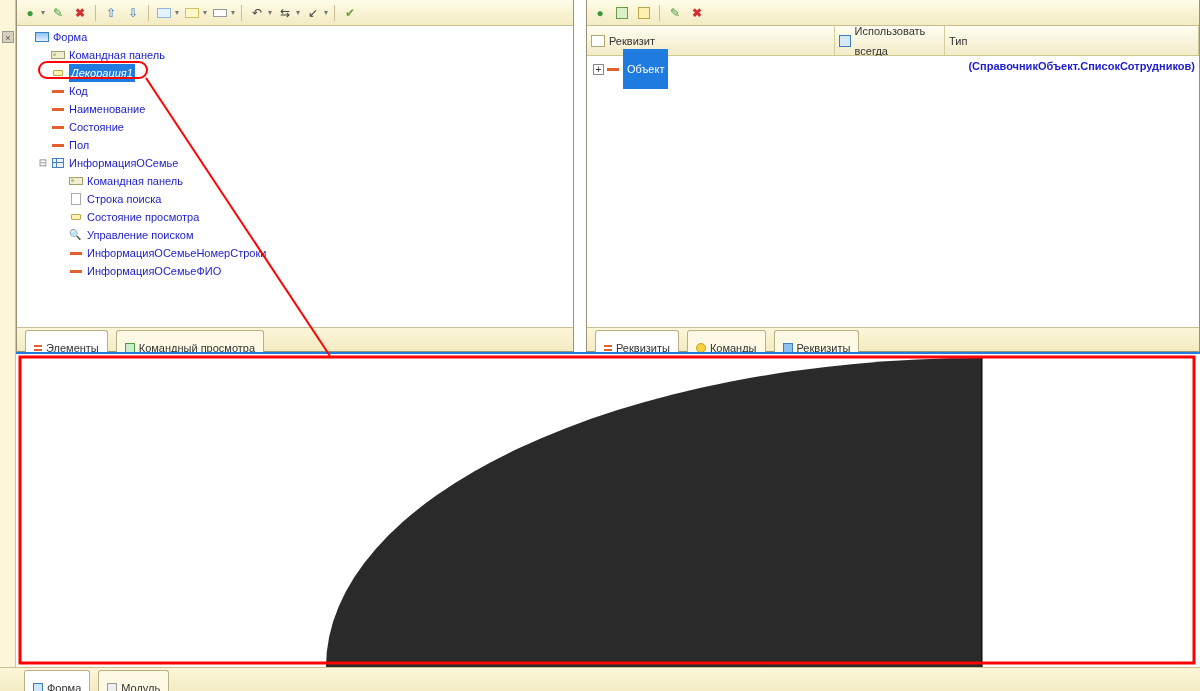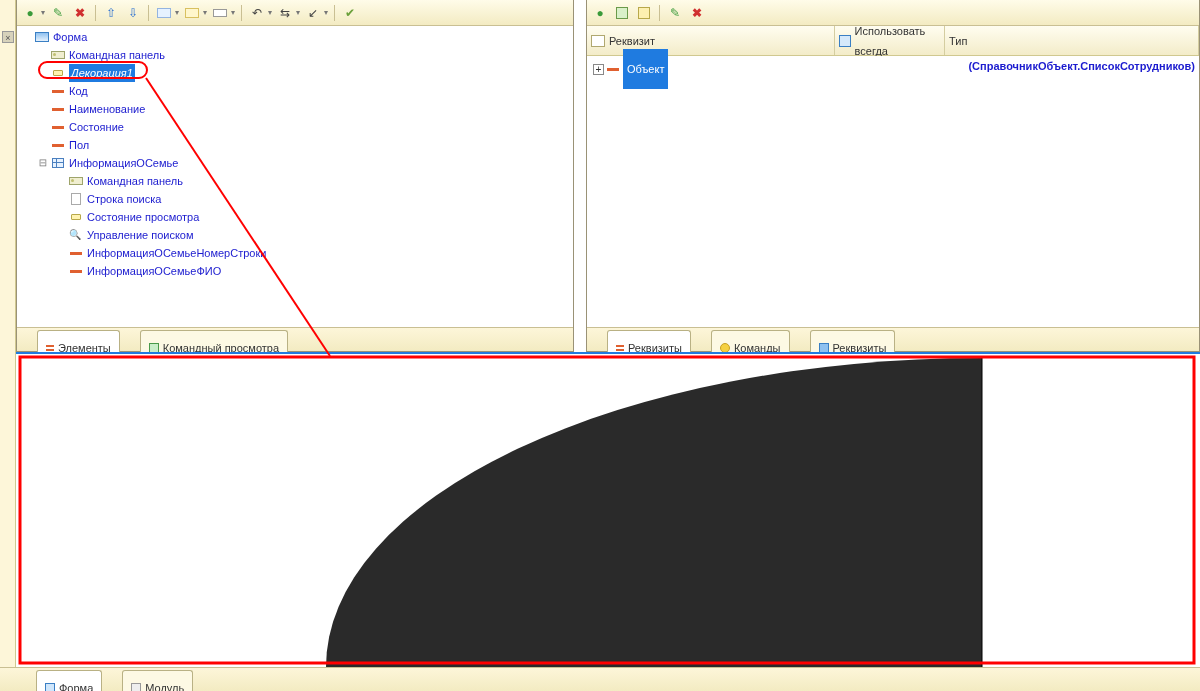--- a/index.html
+++ b/index.html
@@ -41,21 +41,21 @@
              linear-gradient(#4a7fbf,#4a7fbf) 3px 0/1px 100% no-repeat,
              #e6f2ff;}
   .ic-txt  { width:10px;height:12px;border:1px solid #aaa;background:#fff;}
   .ic-mag  { font-size:10px;color:#555;}
 
   .sel-row { background:#1f7be0; color:#fff; padding:0 2px;font-style:italic;}
   .sel-row .label{ color:#fff;}
 
   
   .tabstrip { height:24px; background:linear-gradient(#fdf6d9,#f3ebc2); border-top:1px solid #c9bf93; display:flex; align-items:flex-start; padding-top:2px;}
-  .tab { height:35px; border:1px solid #b9b184; border-bottom:none; border-radius:3px 3px 0 0; padding:0 8px; display:flex; align-items:center; gap:4px; margin-left:20px; background:#fdf9e4; color:#333;}
+  .tab { height:35px; border:1px solid #b9b184; border-bottom:none; border-radius:3px 3px 0 0; padding:0 8px; display:flex; align-items:center; gap:4px; margin-left:8px; background:#fdf9e4; color:#333;}
   .tab.active { background:#fff; }
   .tab .ti { width:8px;height:10px;}
   .tab .ti.red{ background:linear-gradient(#e06030,#e06030) 0 2px/8px 2px no-repeat,
                 linear-gradient(#e06030,#e06030) 0 6px/8px 2px no-repeat;}
   .tab .ti.grn{ width:10px;height:10px;border:1px solid #4a9a4a;background:#c9eec9;}
   .tab .ti.yel{ width:10px;height:10px;background:#f5d040;border-radius:50%;border:1px solid #c9a020;}
   .tab .ti.blu{ width:10px;height:10px;border:1px solid #3a7fc4;background:#8fc1f0;}
 
   
   .rp-head { height:30px; border-bottom:1px solid #d0c890; display:flex; background:linear-gradient(#fffdf0,#f3ecc9);}

